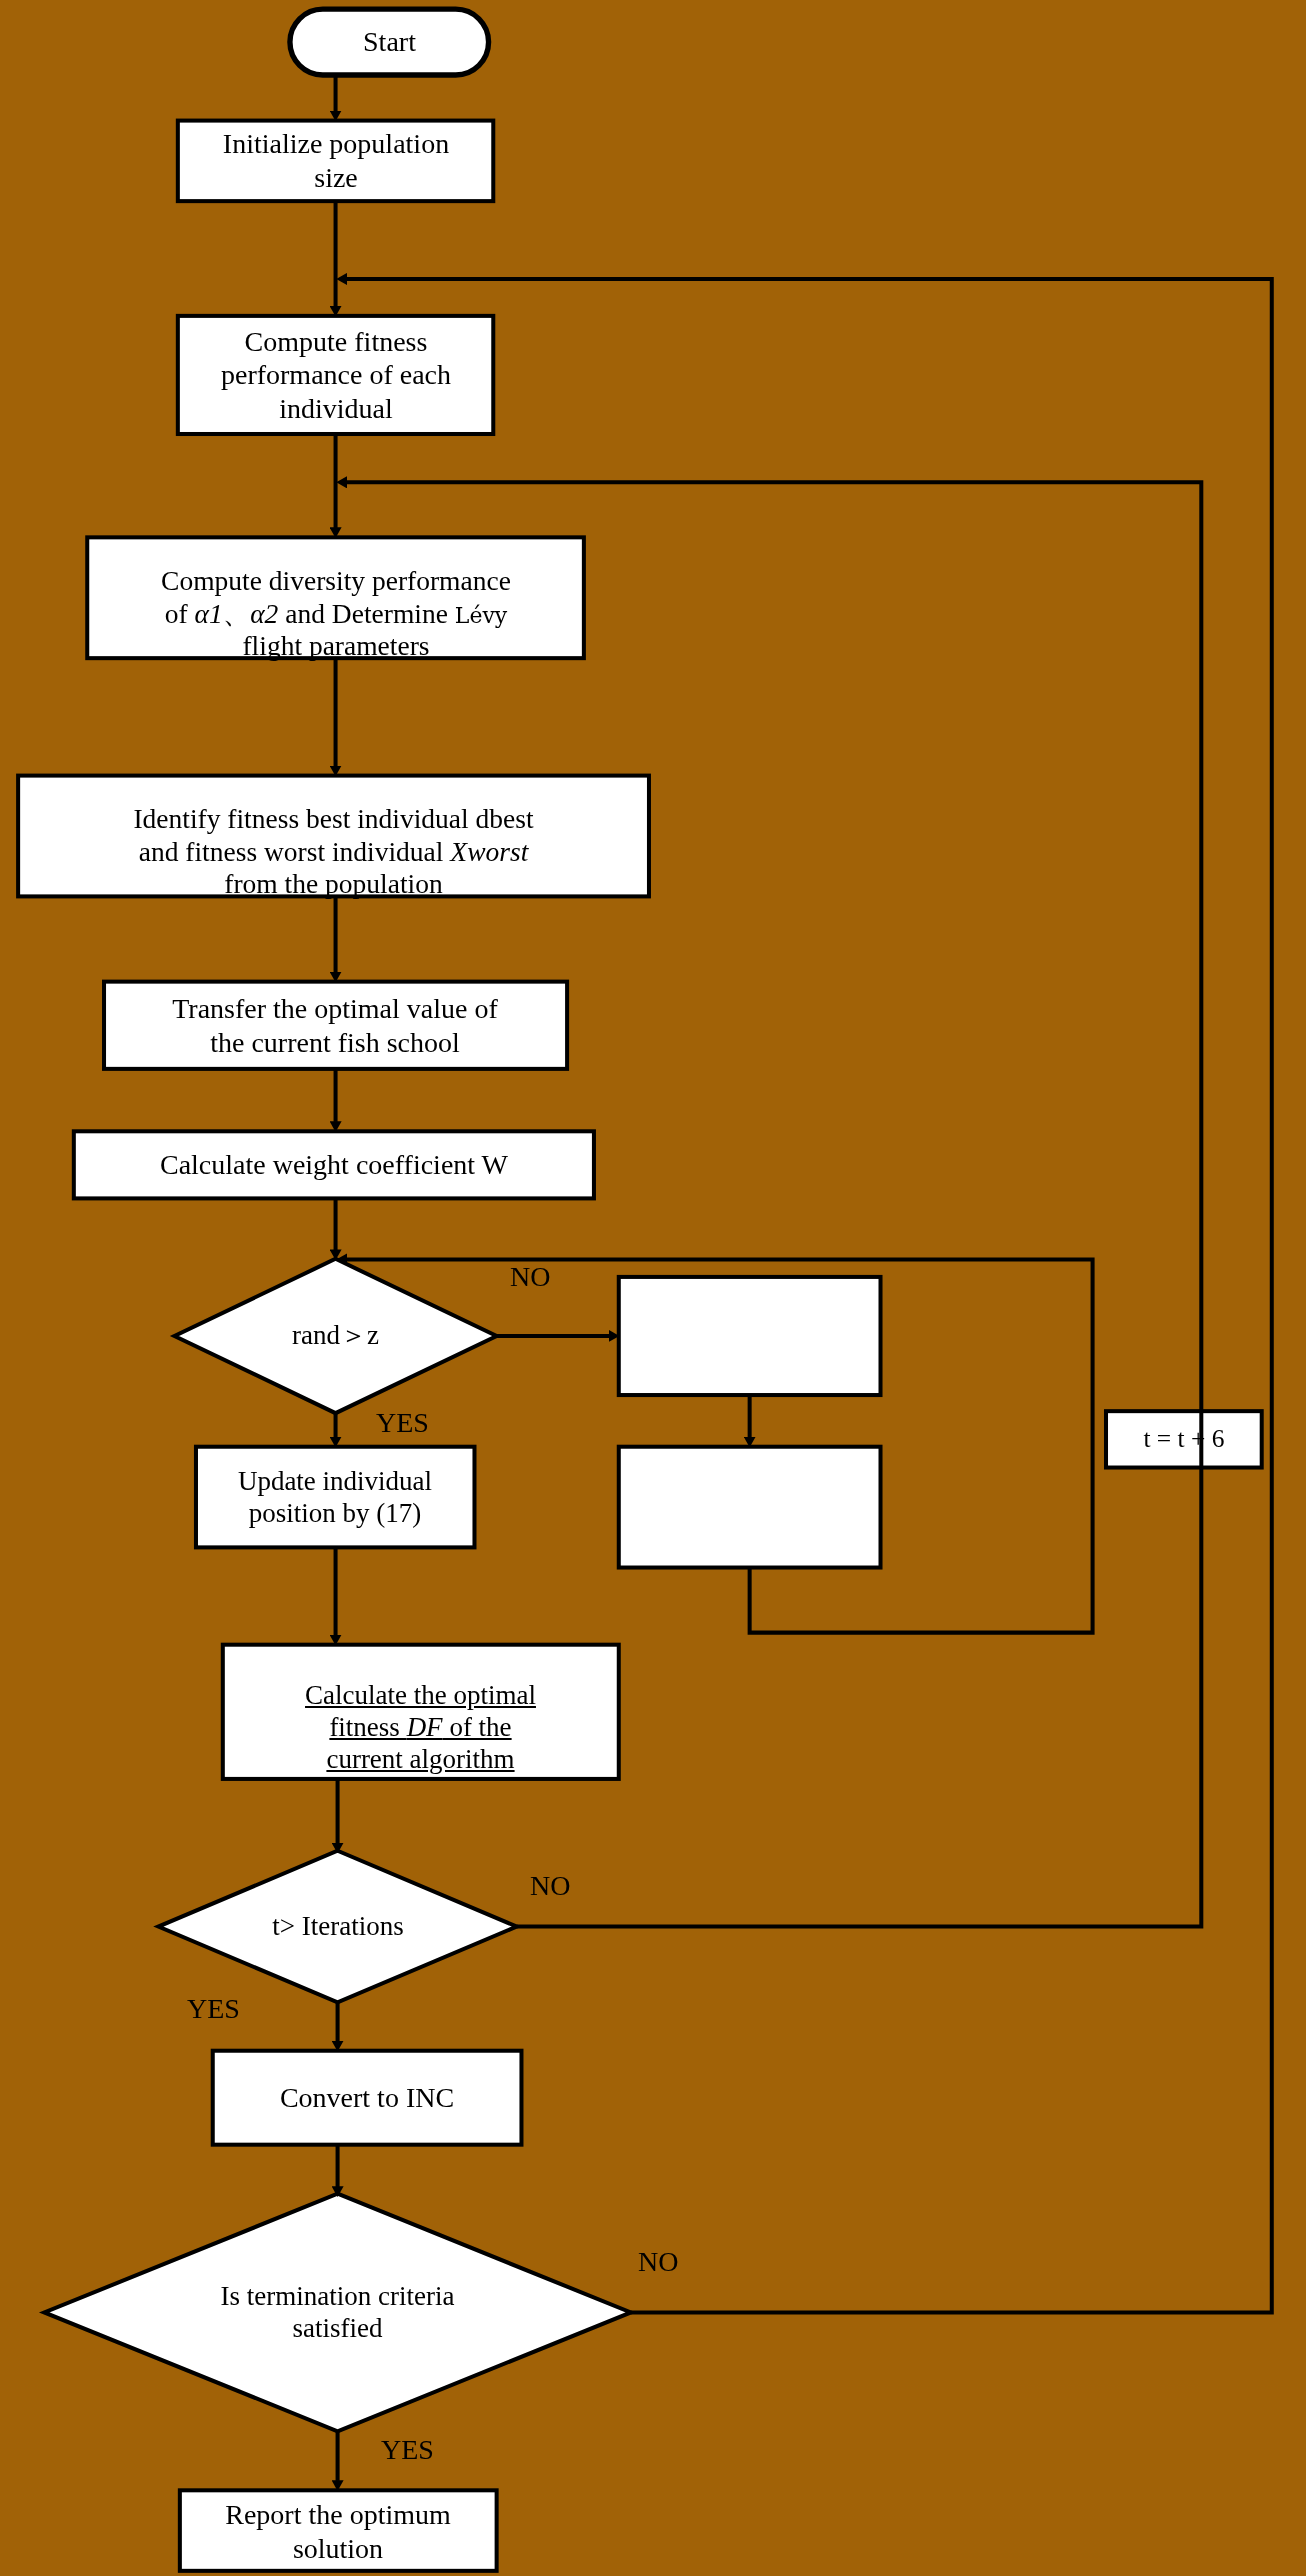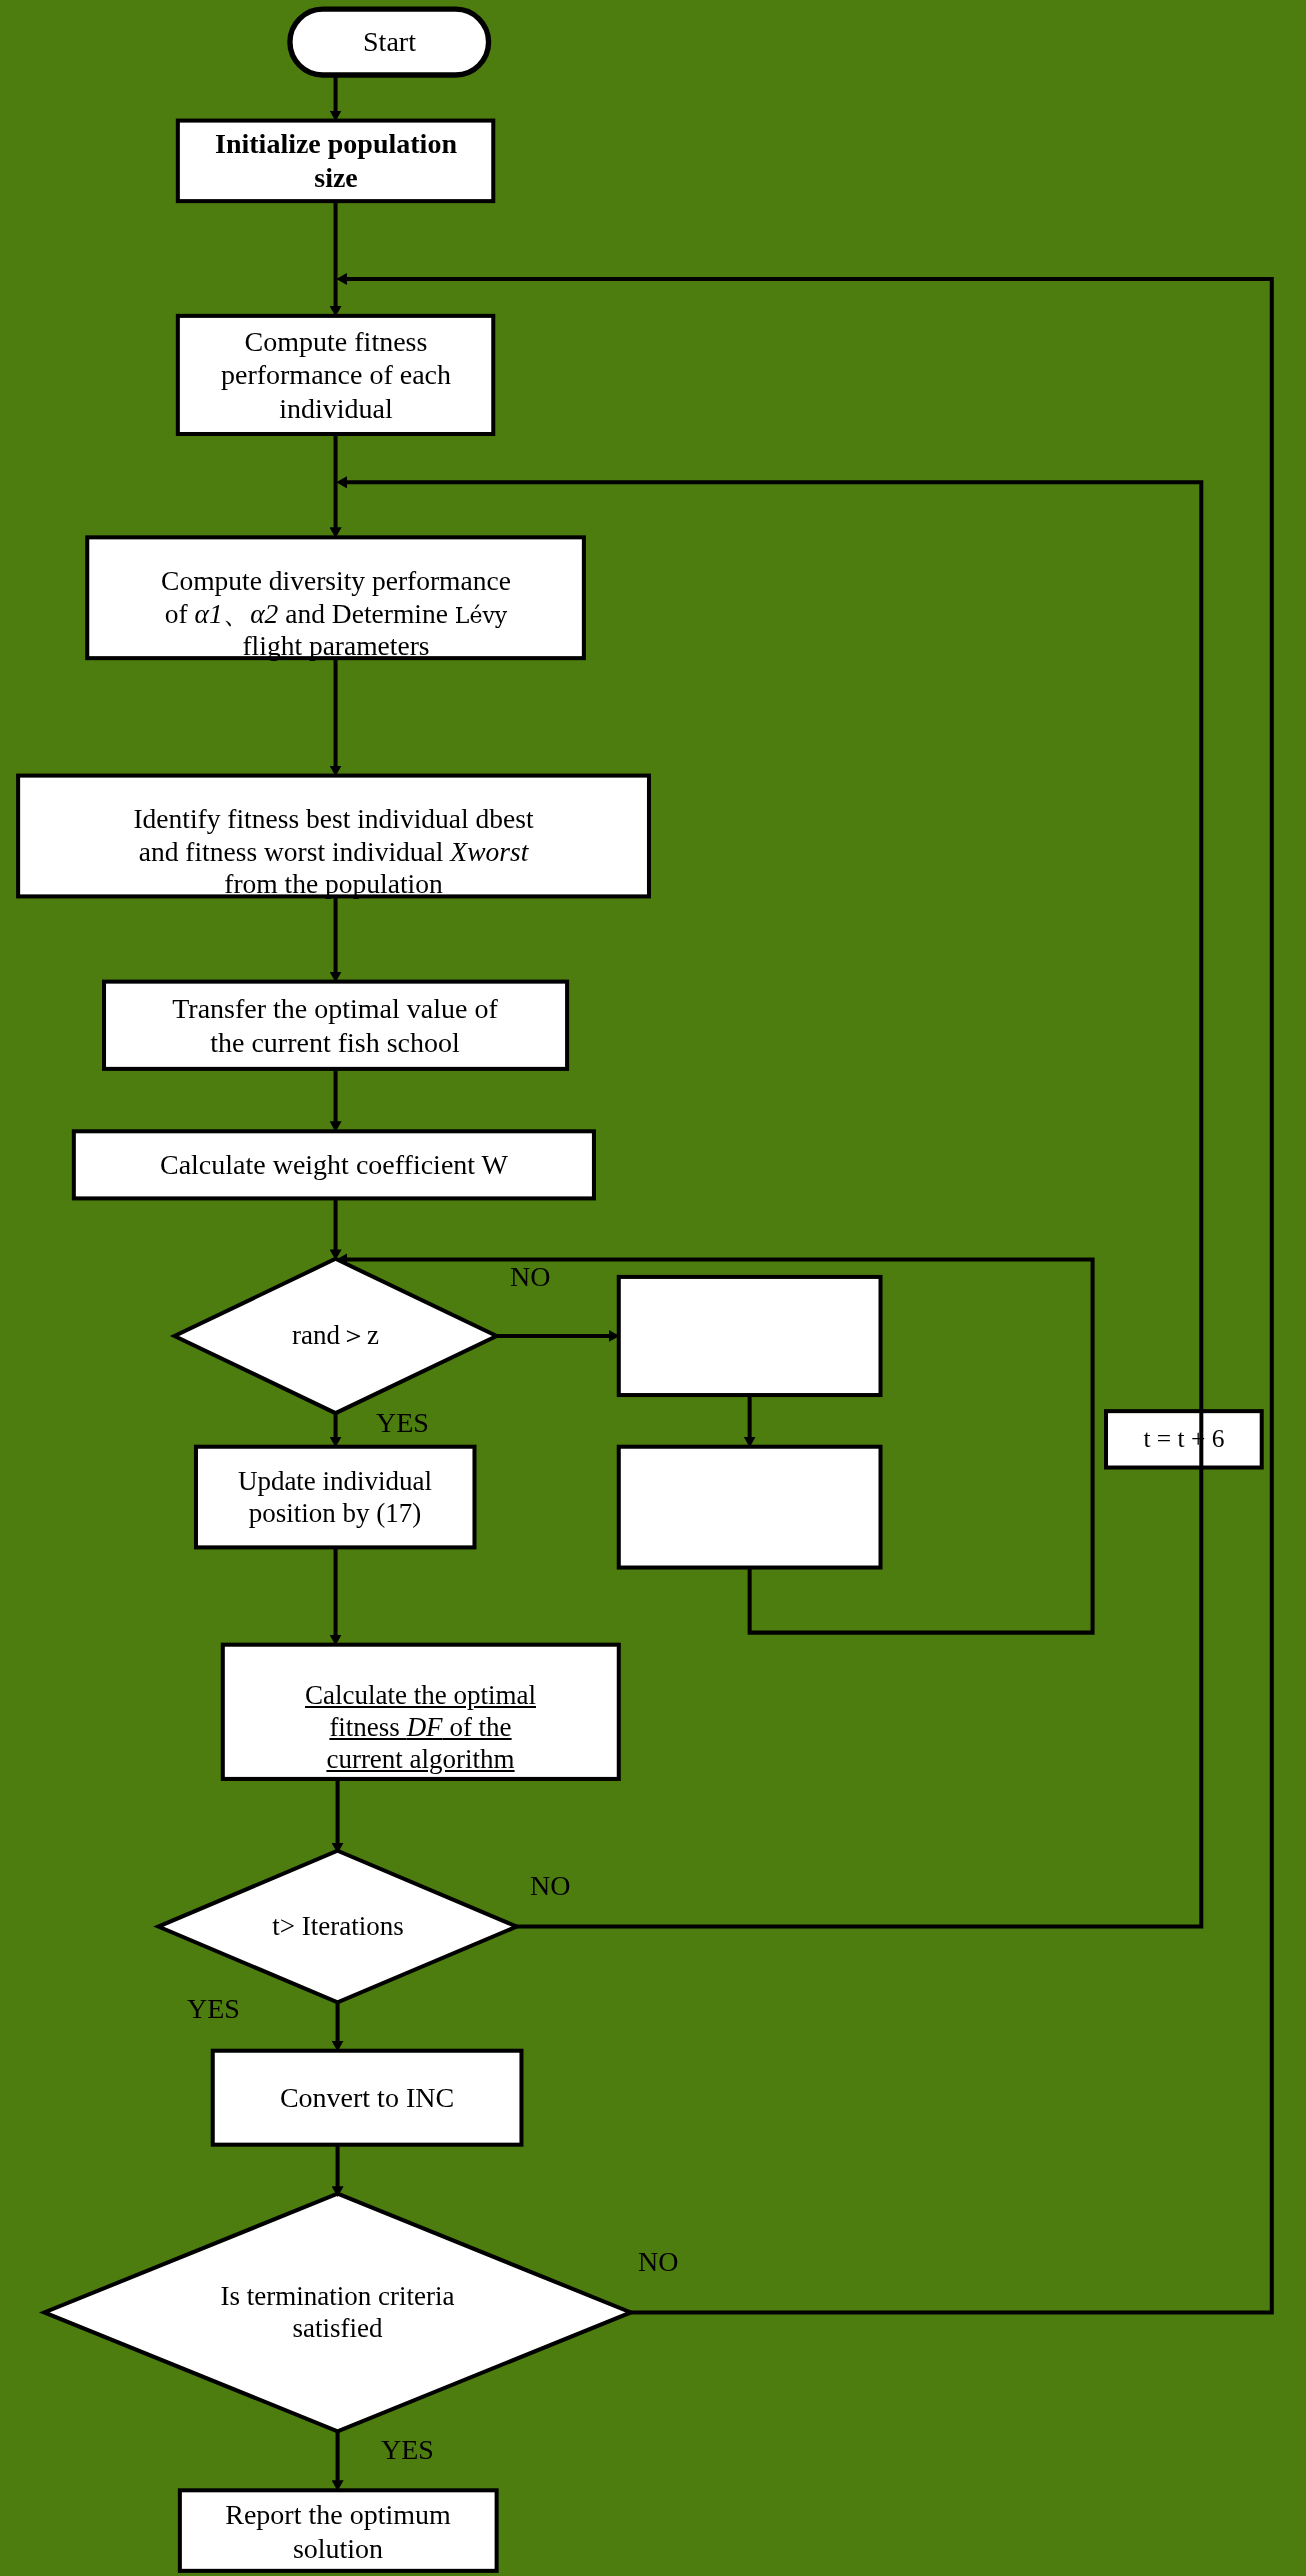--- a/index.html
+++ b/index.html
@@ -5,21 +5,21 @@
 <style>
   html, body {
     margin: 0;
     padding: 0;
     background: #ffffff;
   }
   #chart-root {
     position: relative;
     width: 1306px;
     height: 2576px;
-    background: #4d7c0f;
+    background: #a16207;
     font-family: "Liberation Serif", "DejaVu Serif", serif;
     overflow: hidden;
   }
   #flow-svg {
     position: absolute;
     left: 0;
     top: 0;
     width: 1306px;
     height: 2576px;
   }
@@ -135,21 +135,21 @@
       <line x1="503" y1="3195" x2="503" y2="3258" marker-end="url(#arrowhead)"></line>
 
       <path d="M 940 3445 L 1895 3445 L 1895 415 L 516 415" marker-end="url(#arrowhead)"></path>
 
       <line x1="503" y1="3622" x2="503" y2="3696" marker-end="url(#arrowhead)"></line>
     </g>
   </svg>
 
   <div class="node-label" style="left:290px; top:8.7px; width:199px; height:66px; font-size:28px;">Start</div>
 
-  <div class="node-label" style="left:185px; top:120px; width:302px; height:81px; font-size:28px;font-weight:bold;">Initialize population
+  <div class="node-label" style="left:185px; top:120px; width:302px; height:81px; font-size:28px;">Initialize population
 size</div>
 
   <div class="node-label" style="left:185px; top:316px; width:302px; height:118px; font-size:28px;">Compute fitness
 performance of each
 individual</div>
 
   <div class="node-label" style="left:93px; top:537px; width:486px; height:121px; font-size:27.5px;">
     <div>
       <span>Compute diversity performance
 of </span><span class="ital">α1</span><span>、</span><span class="ital">α2</span><span> and Determine </span><span class="levy">Lévy</span><span>

